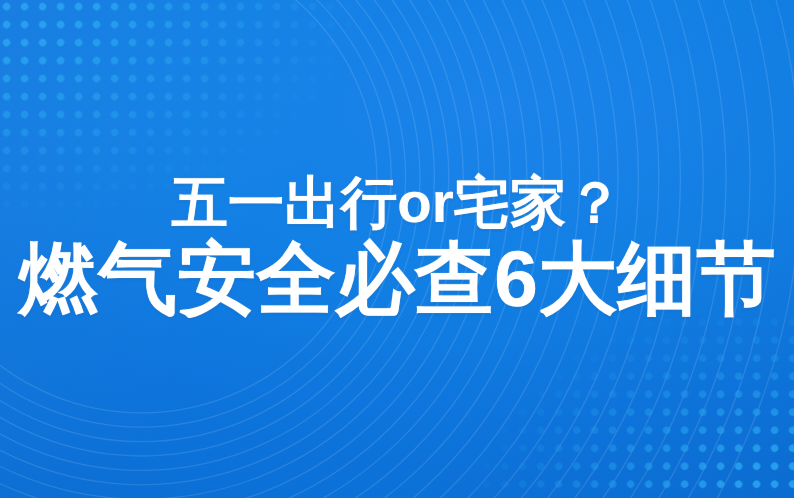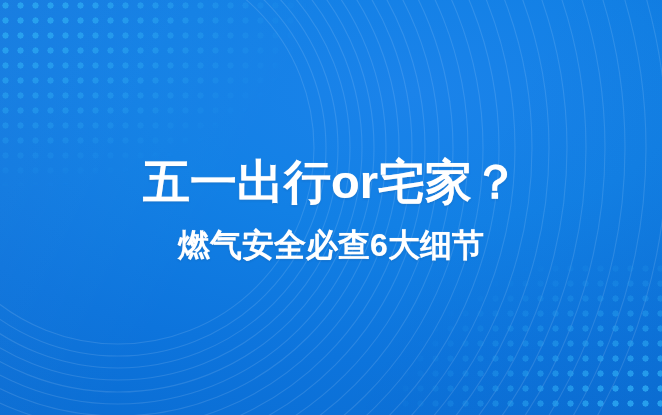--- a/index.html
+++ b/index.html
@@ -83,22 +83,22 @@
   }
   .hl-line {
     display: block;
     white-space: nowrap;
     font-weight: bold;
     letter-spacing: 0px;
     text-shadow:
       0 0 1px rgba(255,255,255,0.55),
       0 1px 2px rgba(7,60,120,0.25);
   }
-  .hl-line-1 { font-size: 47px; line-height: 62px; margin-top: 13px; }
-  .hl-line-2 { font-size: 32px; line-height: 64px; }
+  .hl-line-1 { font-size: 47px; line-height: 62px; }
+  .hl-line-2 { font-size: 66px; line-height: 64px; }
 </style>
 </head>
 <body>
 
 <div id="banner">
 
   <div class="bg-base"></div>
   <div class="bg-sheen"></div>
 
   <svg class="arcs" viewBox="0 0 662 415" preserveAspectRatio="none" aria-hidden="true">

